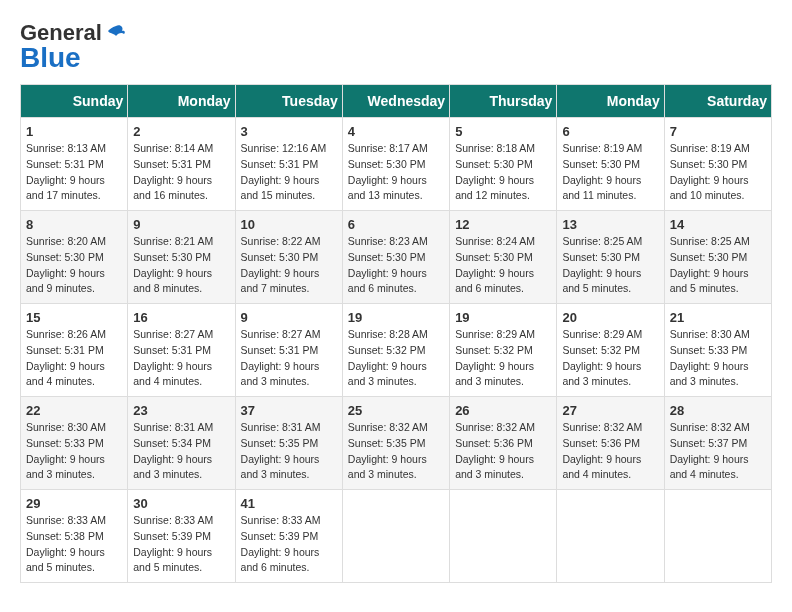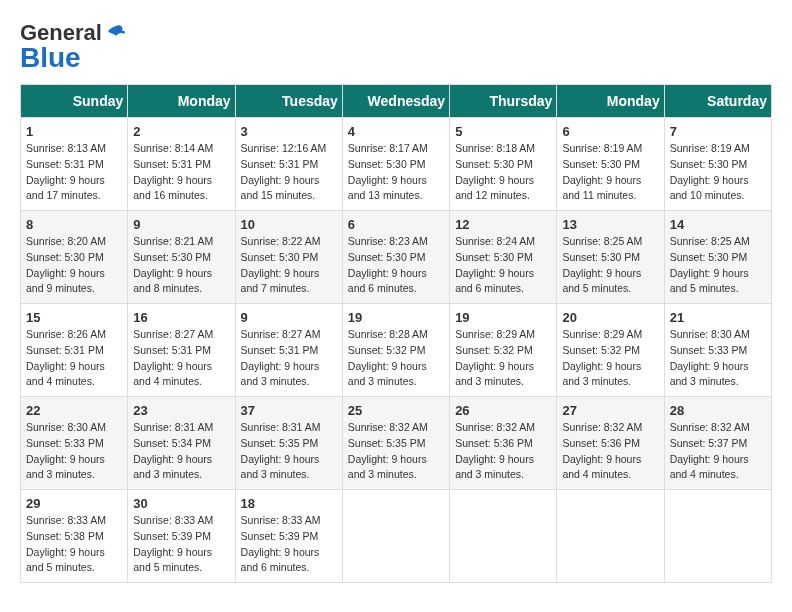--- a/index.html
+++ b/index.html
@@ -348,21 +348,21 @@
         </td>
         <td>
           <span class="day-num">30</span>
           <div class="day-info">
             <span>Sunrise: 8:33 AM</span><br>
             <span>Sunset: 5:39 PM</span><br>
             <span>Daylight: 9 hours and 5 minutes.</span>
           </div>
         </td>
         <td>
-          <span class="day-num">18</span>
+          <span class="day-num">41</span>
           <div class="day-info">
             <span>Sunrise: 8:33 AM</span><br>
             <span>Sunset: 5:39 PM</span><br>
             <span>Daylight: 9 hours and 6 minutes.</span>
           </div>
         </td>
         <td class="empty"></td>
         <td class="empty"></td>
         <td class="empty"></td>
         <td class="empty"></td>

